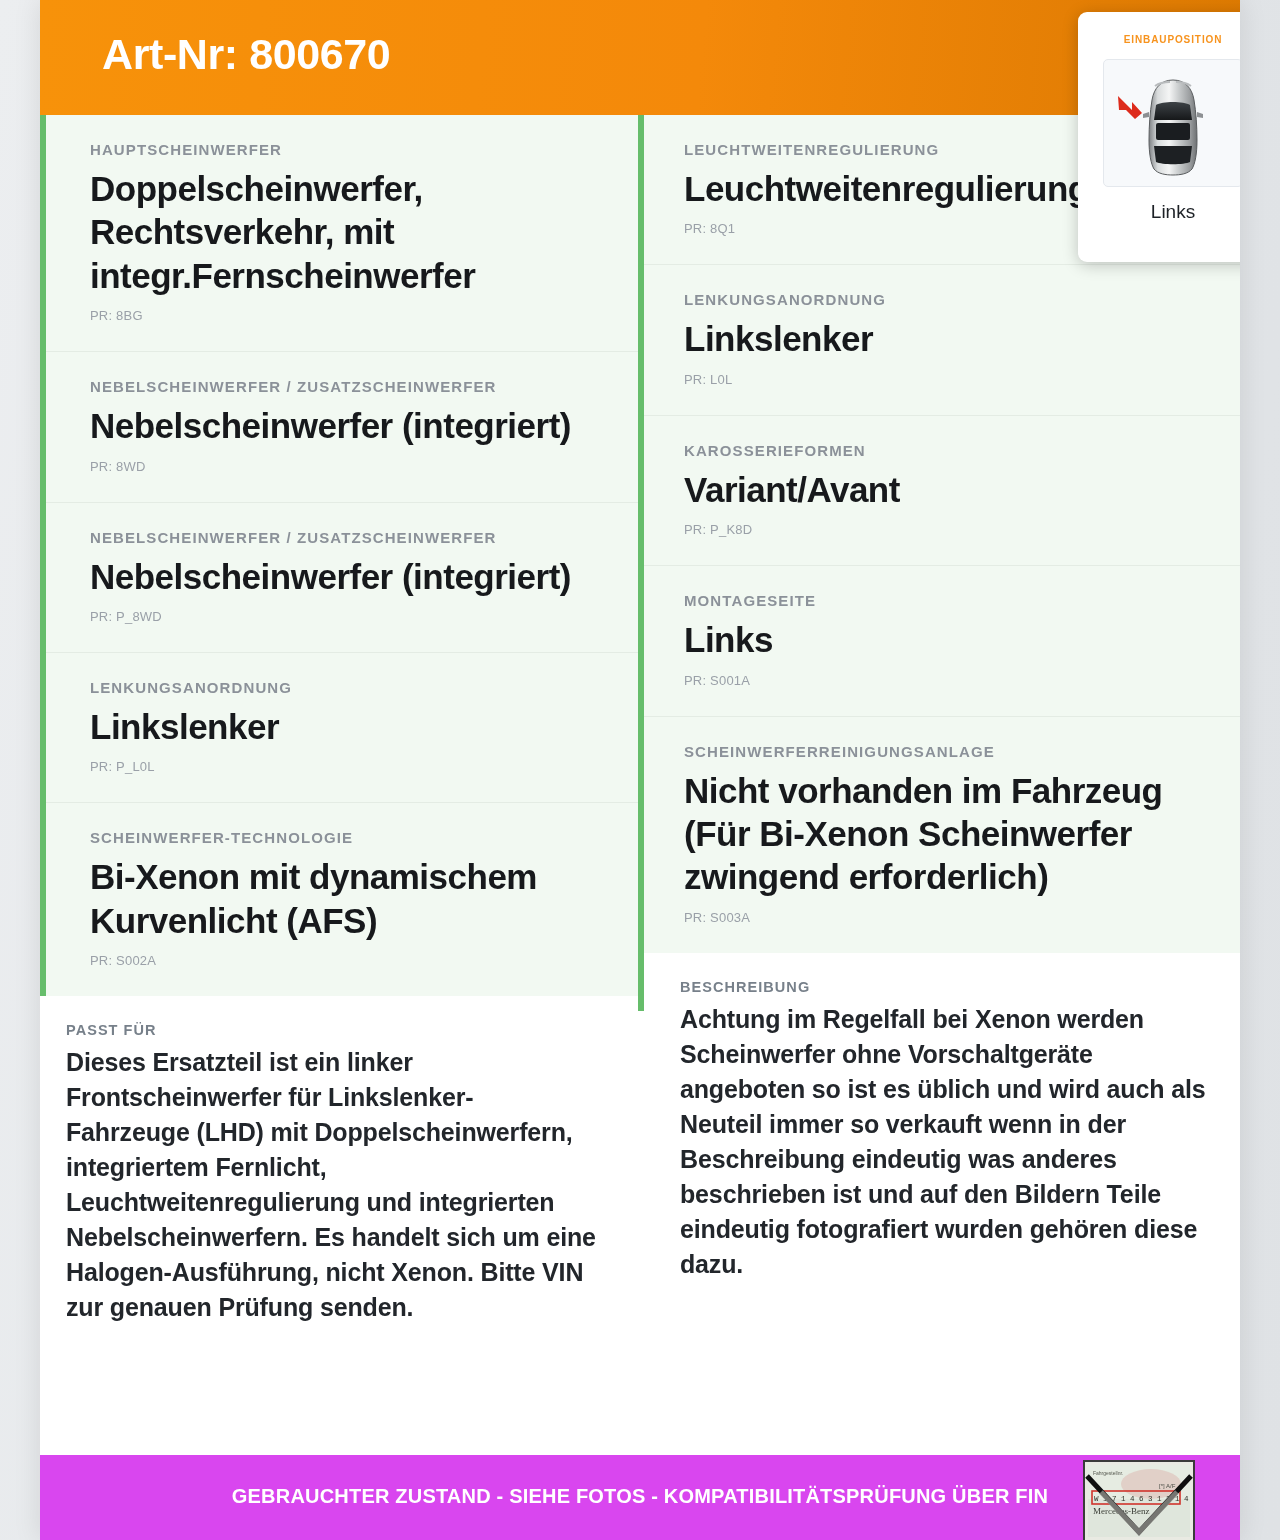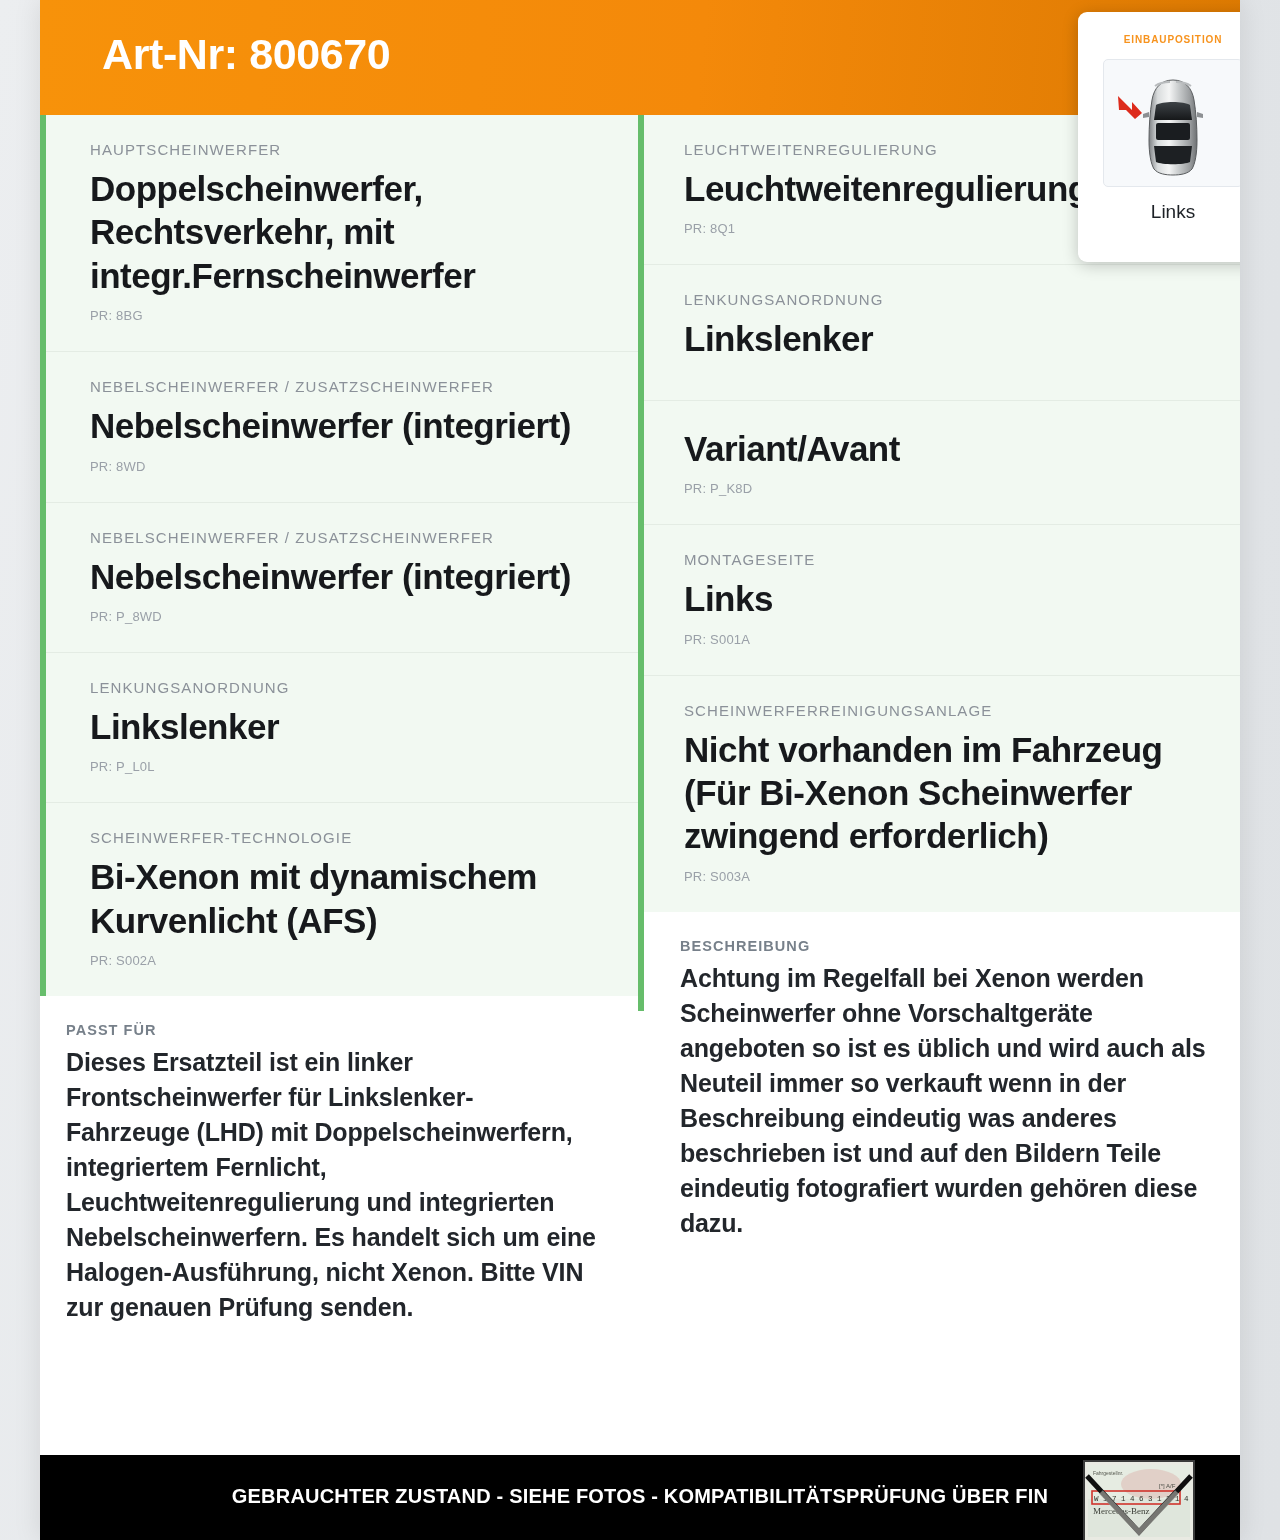--- a/index.html
+++ b/index.html
@@ -84,21 +84,21 @@
 
   .spec-item {
     padding: 26px 44px 28px 44px;
     border-bottom: 1px solid #e4ece4;
     box-sizing: border-box;
   }
   .spec-item:last-child { border-bottom: none; }
 
   .spec-label {
     font-size: 15px;
-    font-weight: normal;
+    font-weight: bold;
     letter-spacing: 1.1px;
     color: #8b9199;
     text-transform: uppercase;
     margin-bottom: 9px;
     white-space: nowrap;
   }
   .spec-value {
     font-size: 35px;
     font-weight: bold;
     color: #17191c;
@@ -173,21 +173,21 @@
     color: #1d2126;
   }
 
   
   .footer {
     position: absolute;
     left: 0;
     bottom: 0;
     width: 1200px;
     height: 85px;
-    background: #000000;
+    background: #d946ef;
   }
   .footer-text {
     position: absolute;
     left: 0;
     top: 30px;
     width: 1200px;
     text-align: center;
     font-size: 20px;
     font-weight: bold;
     color: #ffffff;
@@ -253,22 +253,24 @@
       <div class="col col-right">
         <div class="specs" id="right-specs">
             <div class="spec-item">
               <div class="spec-label">LEUCHTWEITENREGULIERUNG</div>
               <div class="spec-value nowrap">Leuchtweitenregulierung</div>
               <div class="spec-pr">PR: 8Q1</div>
             </div>
             <div class="spec-item">
               <div class="spec-label">LENKUNGSANORDNUNG</div>
               <div class="spec-value">Linkslenker</div>
-            </div>
-            <div class="spec-item">
+              <div class="spec-pr">PR: L0L</div>
+            </div>
+            <div class="spec-item">
+              <div class="spec-label">KAROSSERIEFORMEN</div>
               <div class="spec-value">Variant/Avant</div>
               <div class="spec-pr">PR: P_K8D</div>
             </div>
             <div class="spec-item">
               <div class="spec-label">MONTAGESEITE</div>
               <div class="spec-value">Links</div>
               <div class="spec-pr">PR: S001A</div>
             </div>
             <div class="spec-item">
               <div class="spec-label">SCHEINWERFERREINIGUNGSANLAGE</div>

